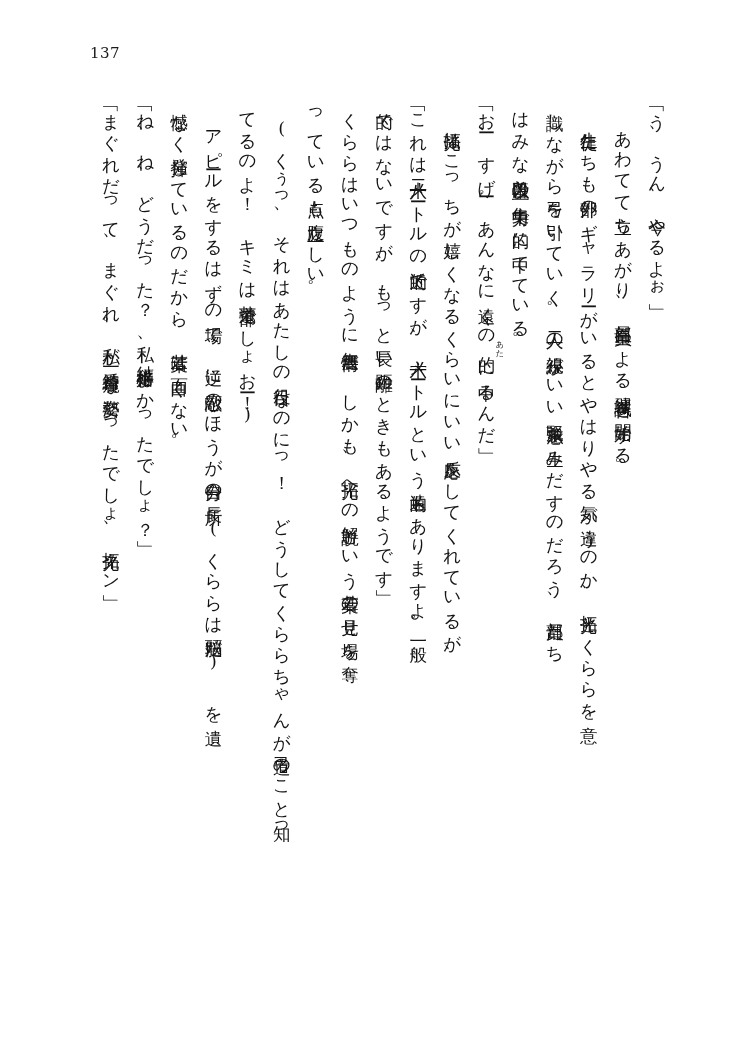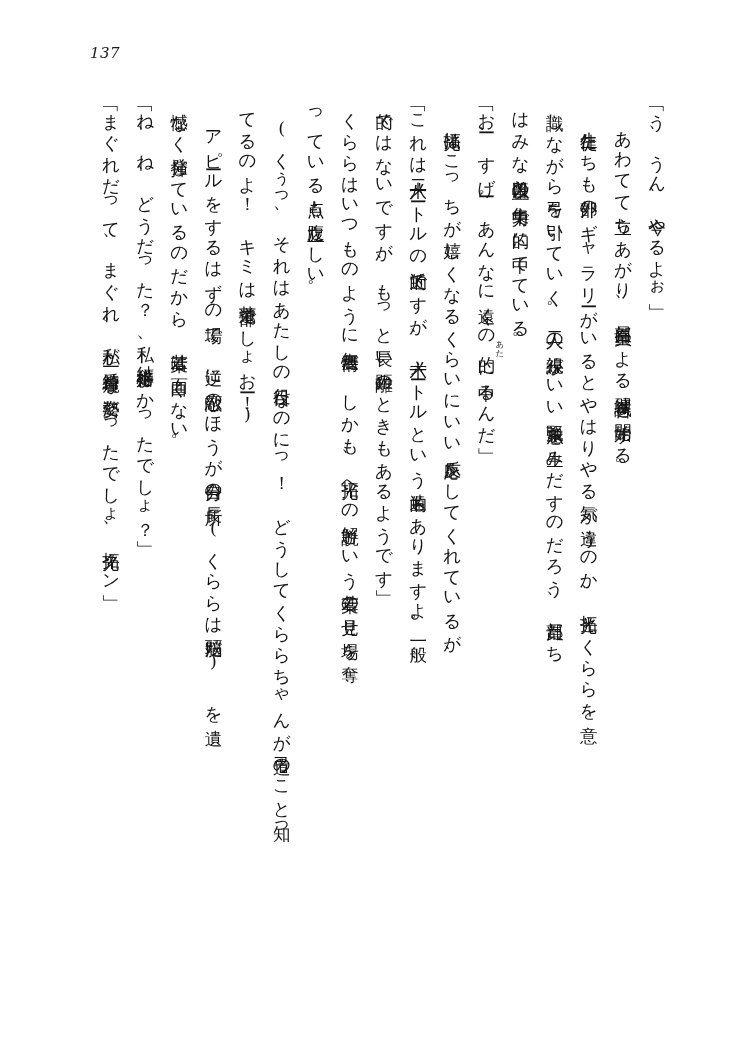--- a/index.html
+++ b/index.html
@@ -15,21 +15,20 @@
     width: 736px;
     height: 1038px;
     background: #ffffff;
     overflow: hidden;
   }
   .page-number {
     position: absolute;
     top: 44px;
     left: 90px;
     font-size: 15px;
-    font-style: italic;
     color: #1a1a1a;
     letter-spacing: 0.5px;
     font-family: "DejaVu Serif", "Liberation Serif", serif;
   }
   .body-text {
     position: absolute;
     top: 100px;
     right: 62px;
     height: 860px;
     writing-mode: vertical-rl;

